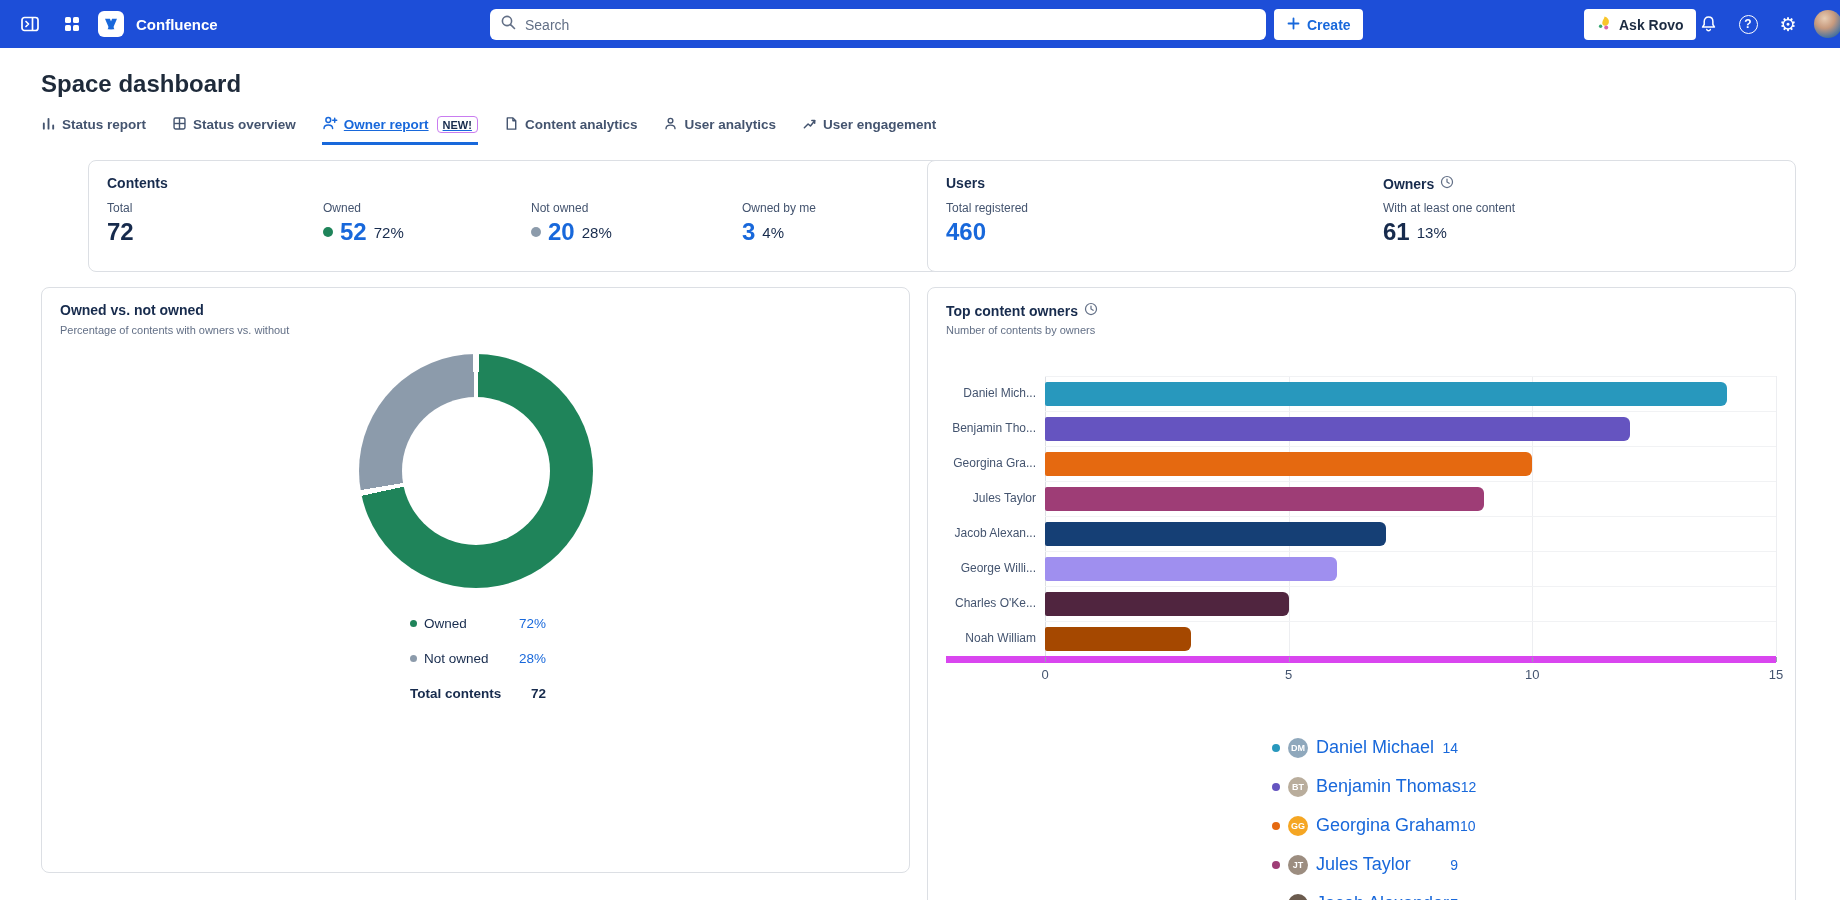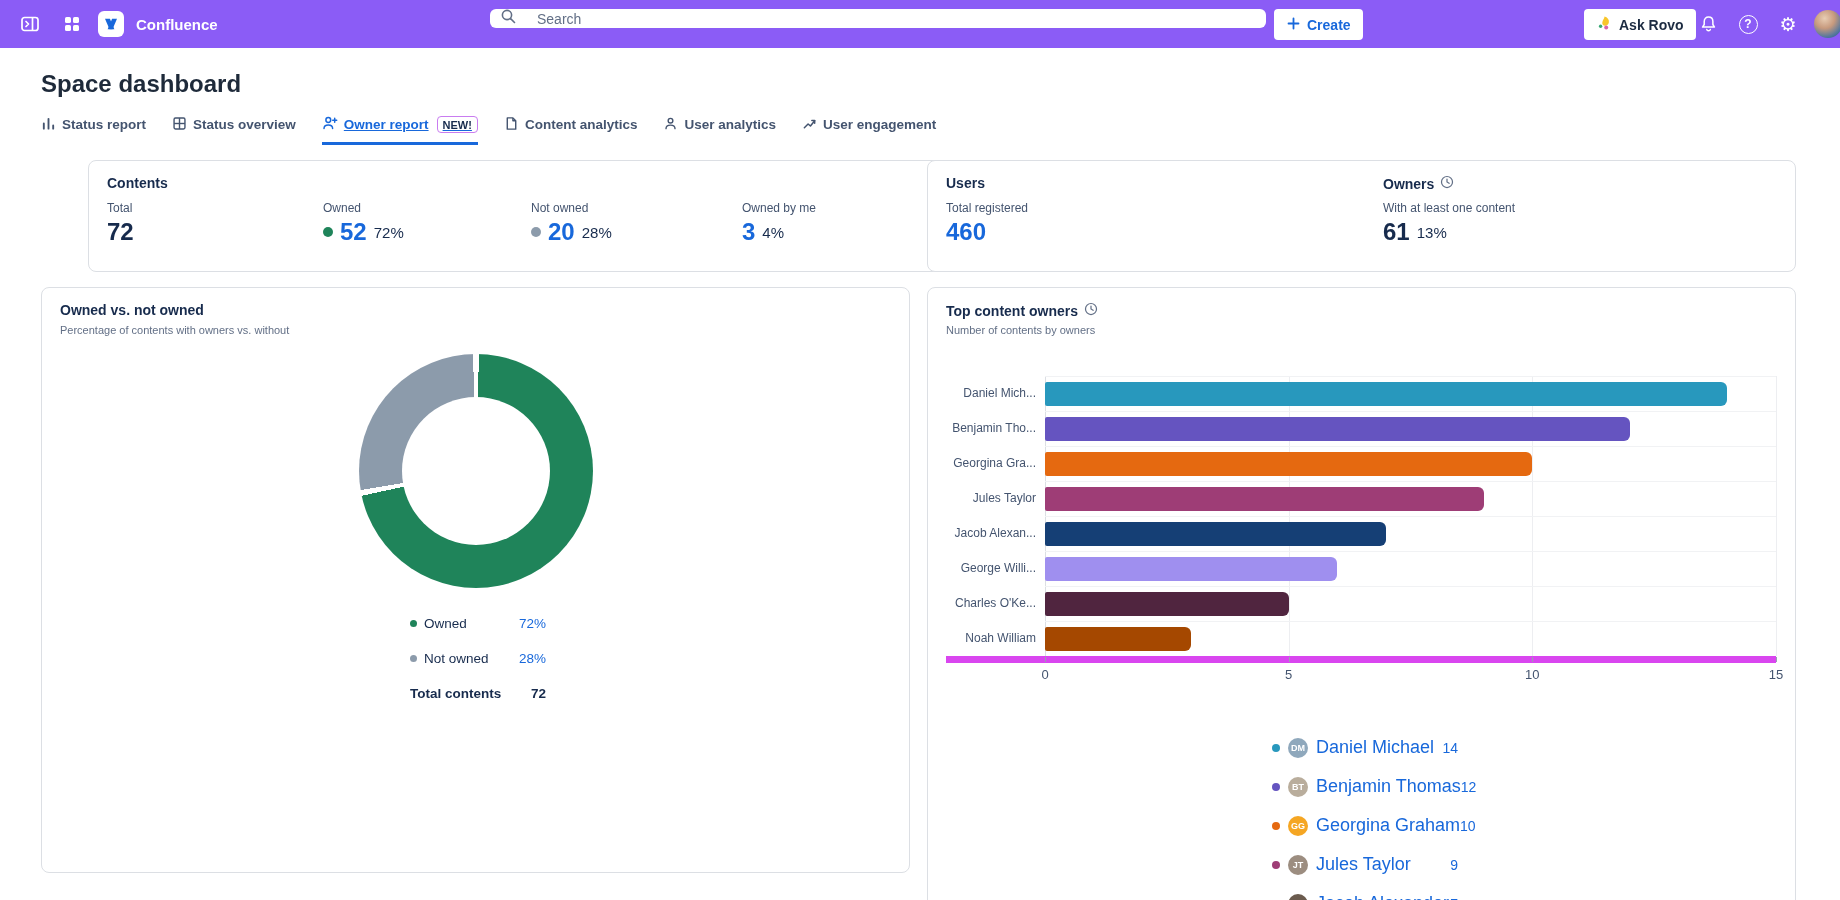--- a/index.html
+++ b/index.html
@@ -1,27 +1,27 @@
 <!DOCTYPE html>
 <html><head>
 <meta charset="utf-8">
 <style>
   * { margin:0; padding:0; box-sizing:border-box; }
   html,body { width:1840px; height:900px; overflow:hidden; background:#fff;
     font-family:"Liberation Sans", sans-serif; -webkit-font-smoothing:antialiased; }
 
   
-  .nav { position:absolute; left:0; top:0; width:1840px; height:48px; background:#8b5cf6; }
+  .nav { position:absolute; left:0; top:0; width:1840px; height:48px; background:#1d4ed8; }
   .nav-left { position:absolute; left:14px; top:0; height:48px; display:flex; align-items:center; gap:10px; }
   .icon-btn { width:32px; height:32px; display:flex; align-items:center; justify-content:center;
     border-radius:4px; color:#fff; cursor:pointer; }
   .logo-tile { width:26px; height:26px; background:#fff; border-radius:6px; display:flex; align-items:center; justify-content:center; }
   .app-name { color:#fff; font-size:15px; font-weight:700; margin-left:2px; }
-  .searchbar { position:absolute; left:490px; top:9px; width:776px; height:19px; background:#fff;
-    border-radius:6px; display:flex; align-items:center; padding:0 10px; gap:20px; }
+  .searchbar { position:absolute; left:490px; top:9px; width:776px; height:31px; background:#fff;
+    border-radius:6px; display:flex; align-items:center; padding:0 10px; gap:8px; }
   .searchbar input { border:none; outline:none; flex:1; font-size:14px; color:#172B4D;
     font-family:"Liberation Sans",sans-serif; background:transparent; }
   .searchbar input::placeholder { color:#626F86; }
   .create-btn { position:absolute; left:1274px; top:9px; height:31px; padding:0 12px; background:#fff;
     border:none; border-radius:4px; color:#1868DB; font-size:14px; font-weight:700; display:flex;
     align-items:center; gap:6px; cursor:pointer; font-family:"Liberation Sans",sans-serif; }
   .rovo-btn { position:absolute; left:1584px; top:9px; height:31px; padding:0 12px; background:#fff;
     border:none; border-radius:4px; color:#1C2B41; font-size:14px; font-weight:700; display:flex;
     align-items:center; gap:7px; cursor:pointer; font-family:"Liberation Sans",sans-serif; }
   .nav-right-icons { position:absolute; left:1692px; top:8px; display:flex; align-items:center; gap:8px; }

